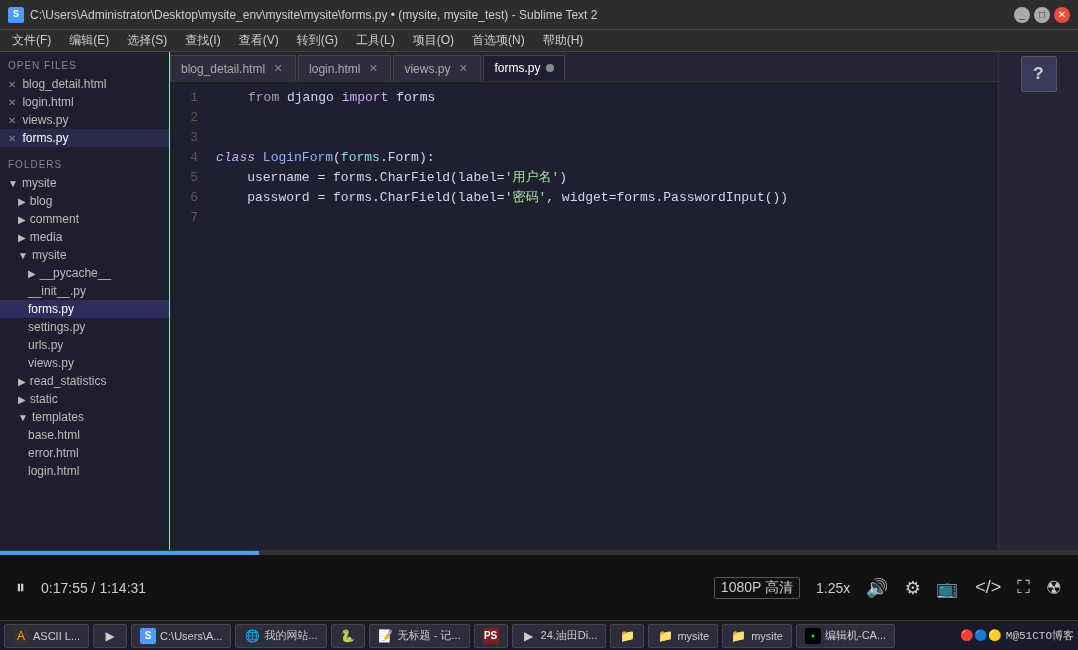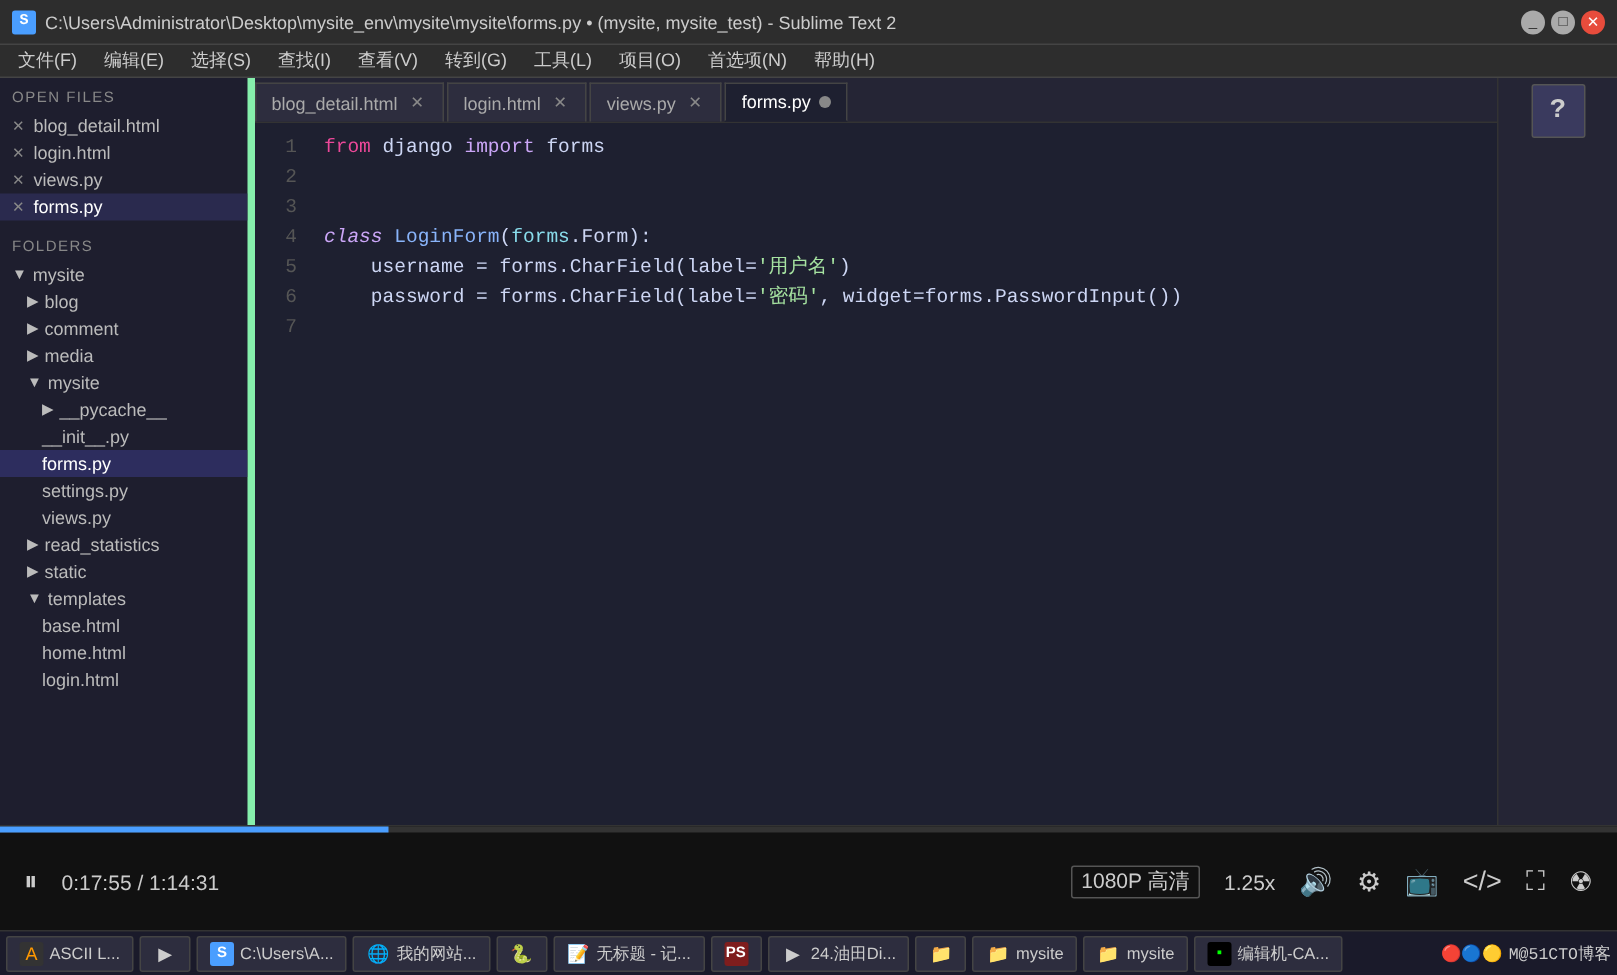--- a/index.html
+++ b/index.html
@@ -71,21 +71,21 @@
     .main-layout {
       display: flex;
       width: 100%;
       height: calc(650px - 52px - 70px - 30px);
     }
 
     
     .sidebar {
       width: 170px;
       background: #1e1e2e;
-      border-right: 5px solid #86efac;
+      border-right: 1px solid #86efac;
       overflow-y: auto;
       flex-shrink: 0;
       font-family: 'Segoe UI', sans-serif;
     }
     .sidebar-section {
       padding: 4px 0;
     }
     .sidebar-section-title {
       color: #888;
       font-size: 10px;
@@ -192,21 +192,21 @@
       flex: 1;
       padding: 6px 10px;
       line-height: 20px;
       font-size: 13px;
       color: #cdd6f4;
       white-space: pre;
       overflow: auto;
     }
 
     
-    .kw-from { color: #ec4899; }
+    .kw-from { color: #a3a3a3; margin-left: 32px; }
     .kw-import { color: #cba6f7; }
     .kw-class { color: #cba6f7; font-style: italic; }
     .kw-forms { color: #89dceb; }
     .fn-name { color: #89b4fa; text-align: right; }
     .string { color: #a6e3a1; }
 
     
     .right-panel {
       width: 80px;
       background: #252535;
@@ -411,39 +411,42 @@
       <div class="sidebar-item indent2">
         <span>__init__.py</span>
       </div>
       <div class="sidebar-item indent2 active-file">
         <span>forms.py</span>
       </div>
       <div class="sidebar-item indent2">
         <span>settings.py</span>
       </div>
       <div class="sidebar-item indent2">
+        <span>urls.py</span>
+      </div>
+      <div class="sidebar-item indent2">
         <span>views.py</span>
       </div>
       <div class="sidebar-folder indent1">
         <span class="triangle">▶</span>
         <span>read_statistics</span>
       </div>
       <div class="sidebar-folder indent1">
         <span class="triangle">▶</span>
         <span>static</span>
       </div>
       <div class="sidebar-folder indent1">
         <span class="triangle">▼</span>
         <span>templates</span>
       </div>
       <div class="sidebar-item indent2">
         <span>base.html</span>
       </div>
       <div class="sidebar-item indent2">
-        <span>home.html</span>
+        <span>error.html</span>
       </div>
       <div class="sidebar-item indent2">
         <span>login.html</span>
       </div>
 
     </div>
   </div>
 
   <div class="editor-area">
 

